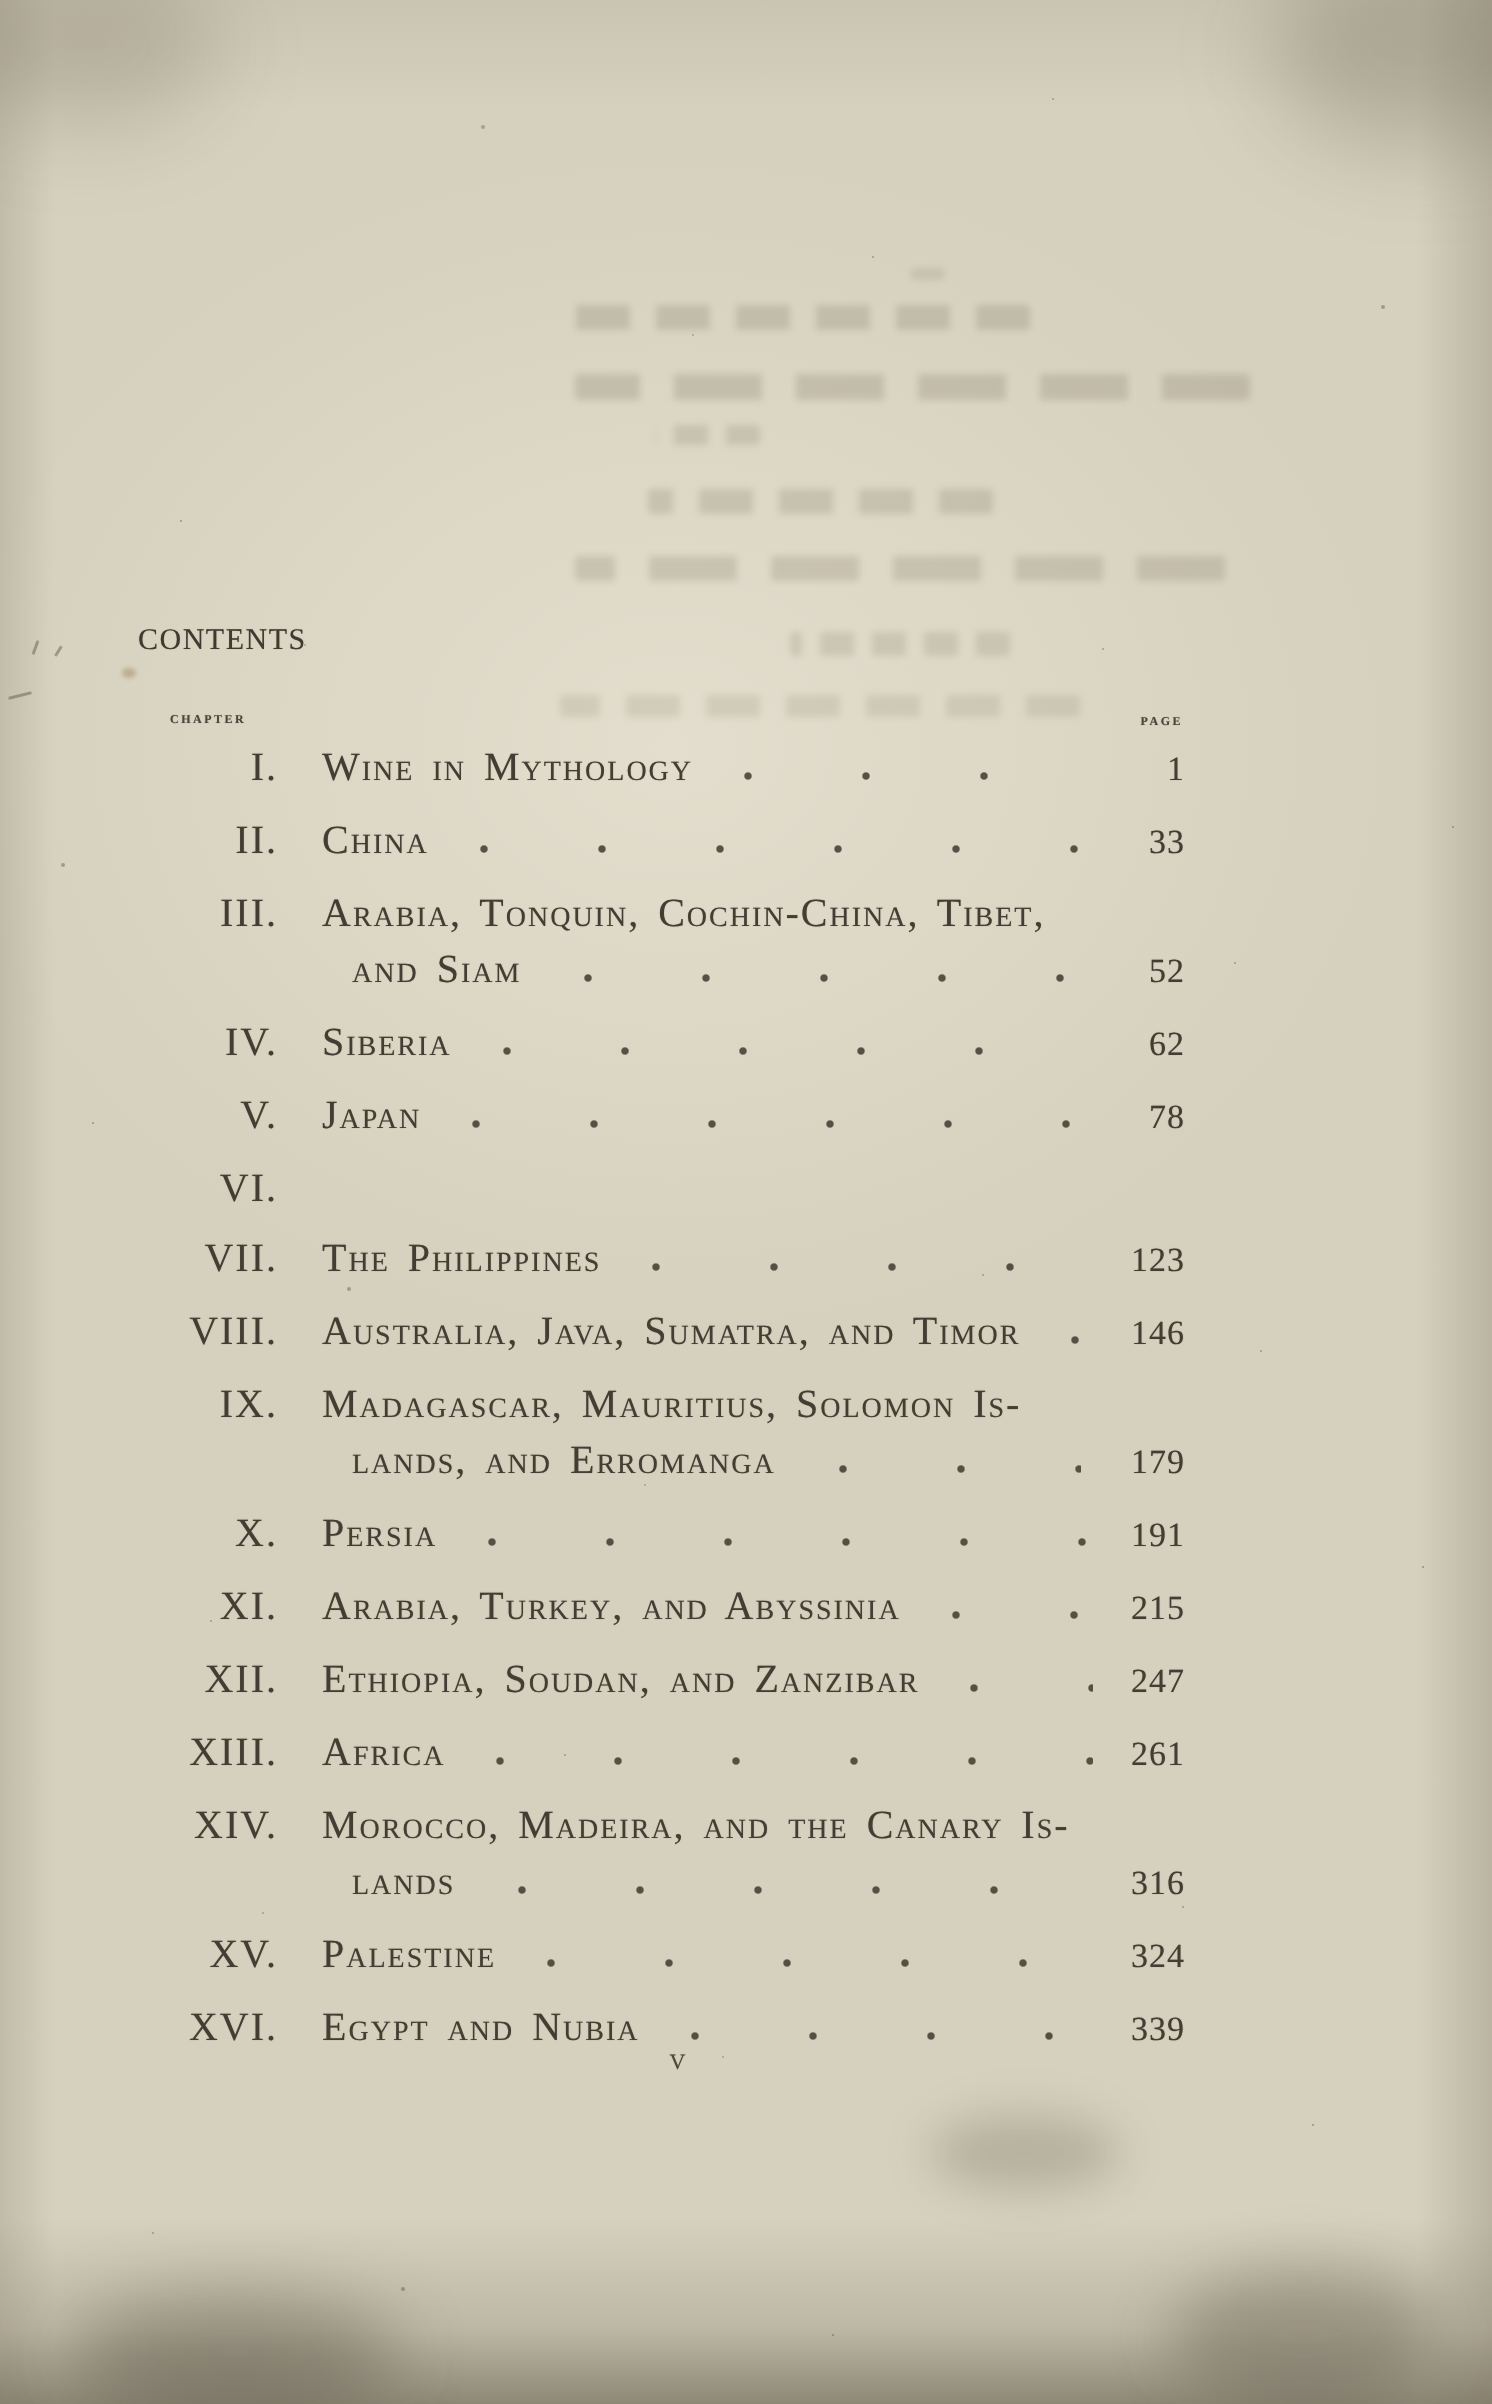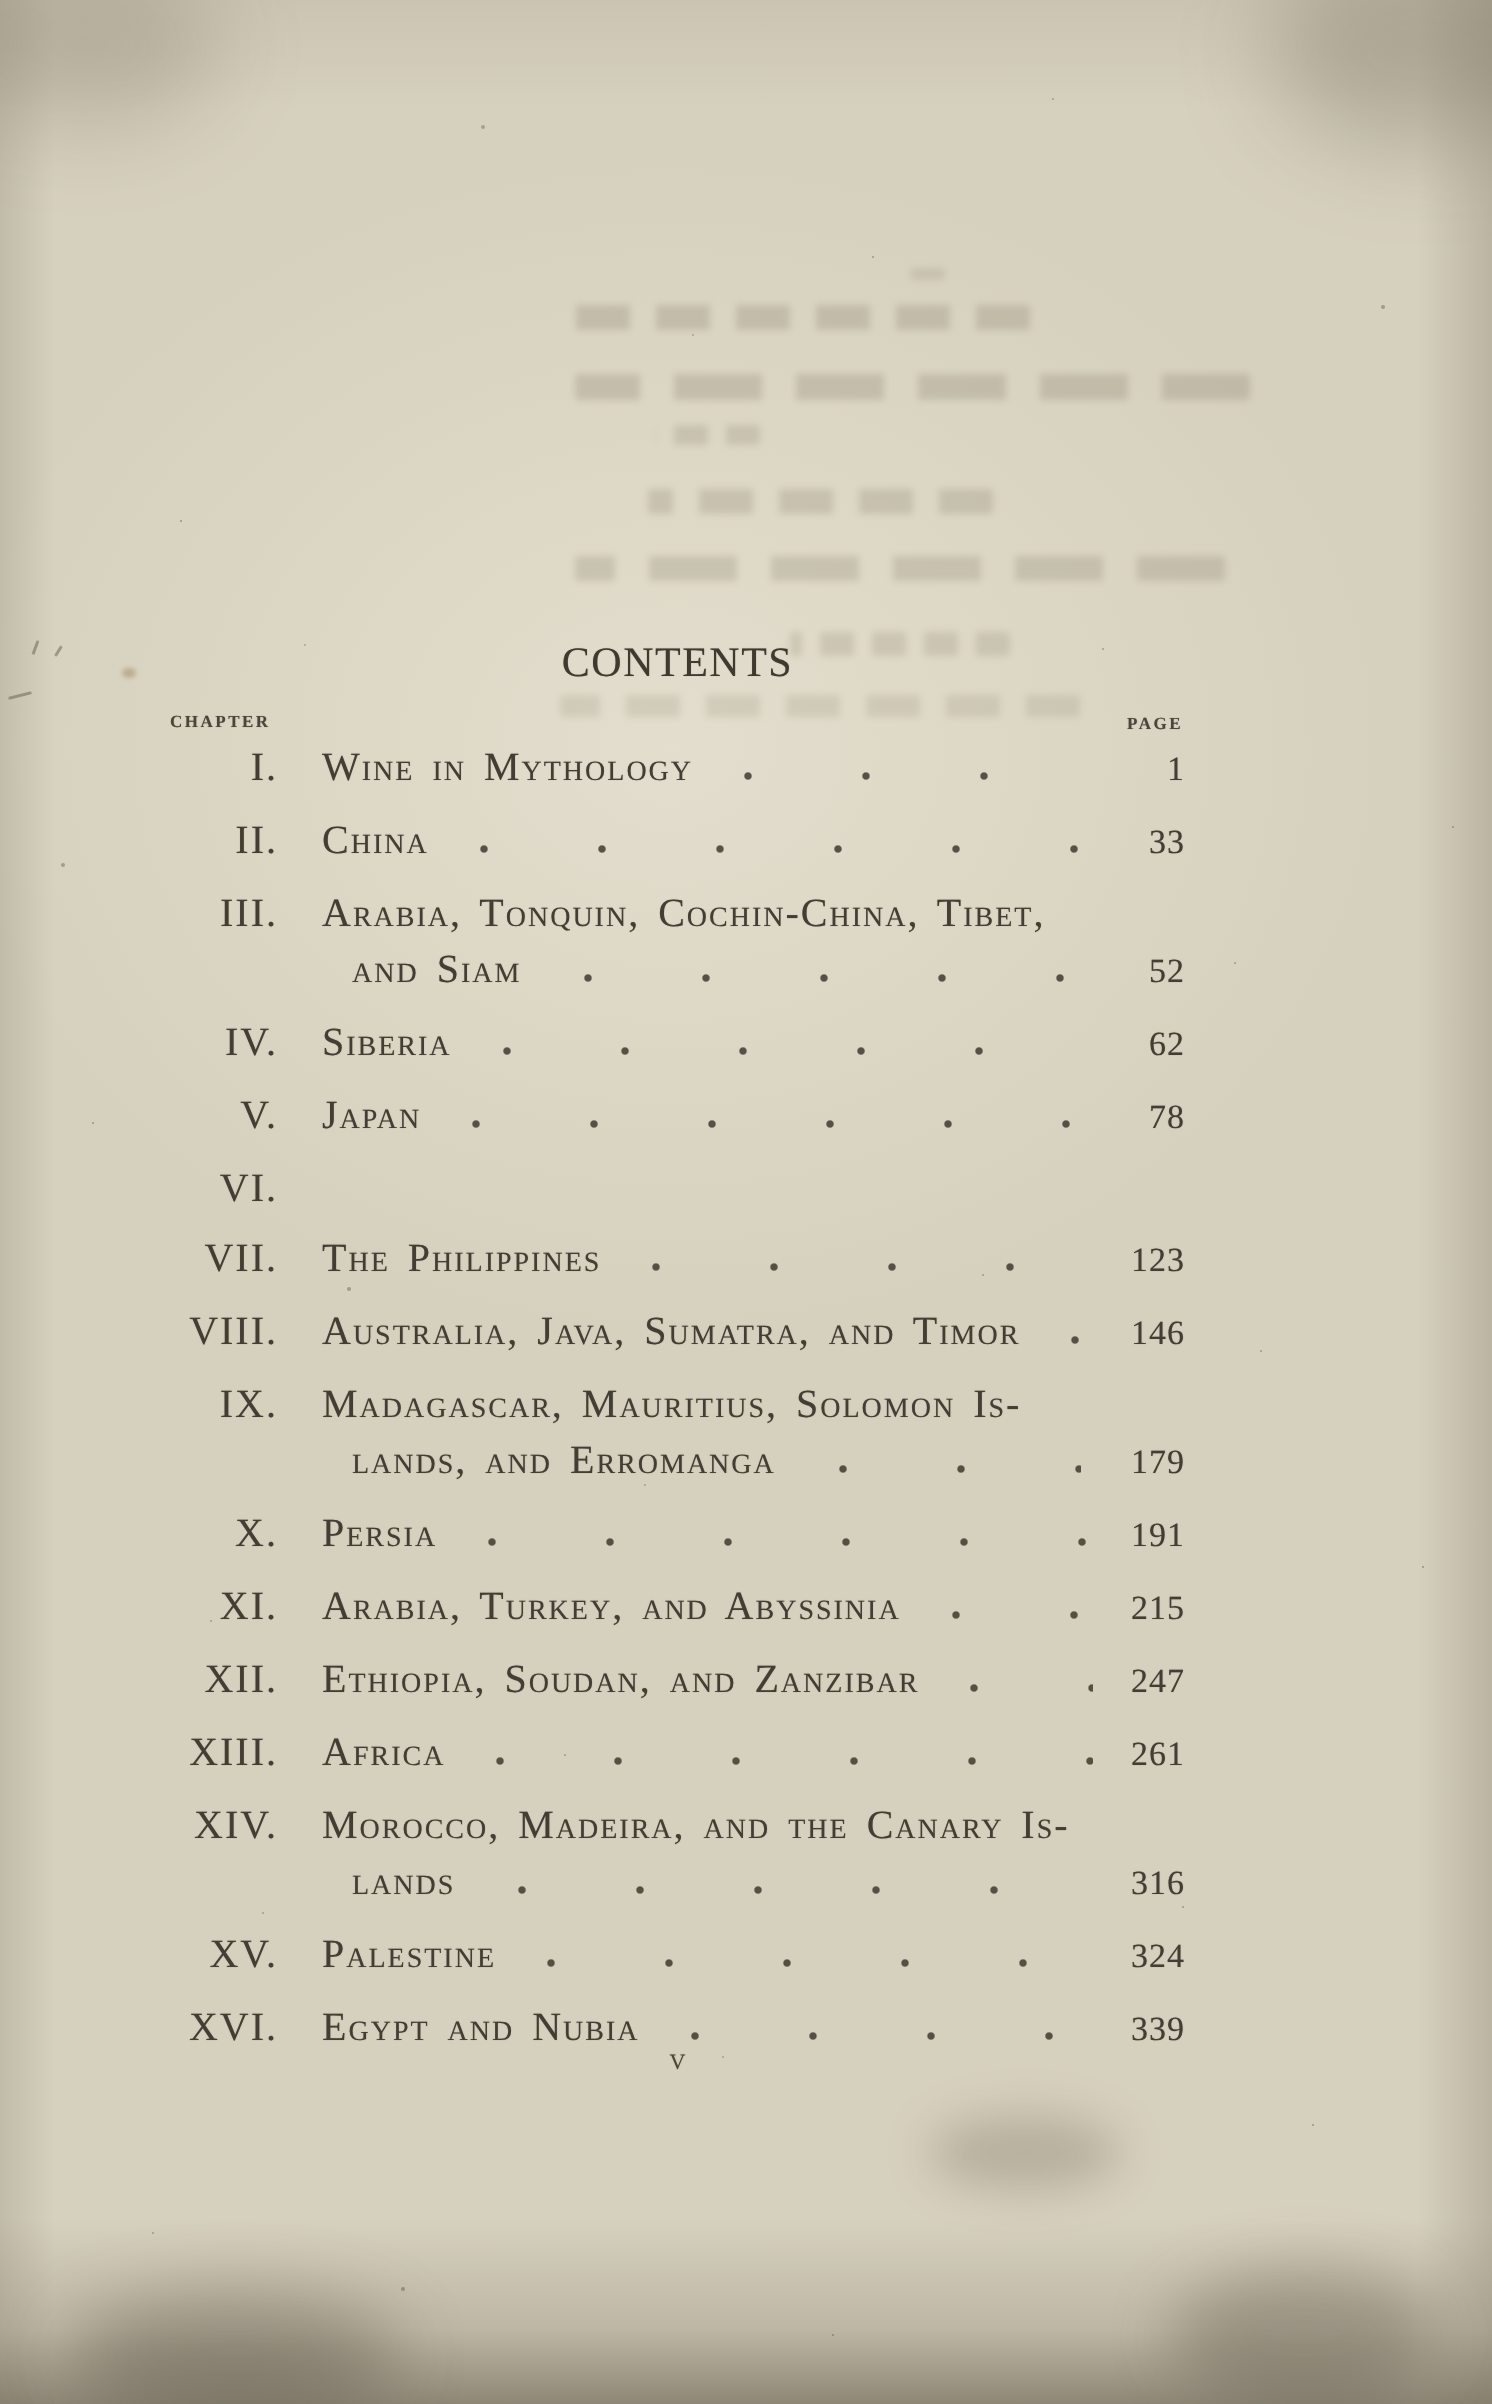--- a/index.html
+++ b/index.html
@@ -14,30 +14,30 @@
       linear-gradient(90deg, rgba(110,102,85,.20) 0, rgba(110,102,85,0) 55px),
       linear-gradient(270deg, rgba(110,102,85,.26) 0, rgba(110,102,85,0) 75px),
       linear-gradient(0deg, rgba(82,75,60,.55) 0, rgba(118,110,92,.26) 75px, rgba(150,142,122,0) 185px);
   }
   .page *{text-rendering:geometricPrecision;}
 
   
   .ink{ text-shadow:0 0 1px rgba(64,58,46,.45); }
 
   .heading{
-    position:absolute; top:623px; left:138px; width:1047px; margin:16px;
-    text-align:center; font-weight:normal;
-    font-size:42px; letter-spacing:1.5px; color:#3e3a30;
+    position:absolute; top:623px; left:138px; width:1047px; margin:0;
+    text-align:left; font-weight:normal;
+    font-size:30px; letter-spacing:1.5px; color:#3e3a30;
   }
 
   .colheads{ position:absolute; top:712px; left:138px; width:1047px; height:24px; }
   .chapter-label{ position:absolute; left:32px; top:0; }
   .page-label{ position:absolute; right:2px; top:2px; }
   .chapter-label,.page-label{
-    font-size:17px; font-weight:bold; letter-spacing:2.5px; color:#4a463b;
+    font-size:12px; font-weight:bold; letter-spacing:2.5px; color:#4a463b;
   }
 
   .toc{ position:absolute; top:739px; left:138px; width:1047px; }
   .row{ display:flex; align-items:flex-start; margin-bottom:14px; }
   .num{
     flex:none; width:140px; text-align:right;
     font-size:40px; letter-spacing:2px; line-height:56px; white-space:nowrap;
   }
   .body{ flex:1 1 auto; margin-left:44px; min-width:0; }
   .line{ display:flex; align-items:baseline; line-height:56px; }

